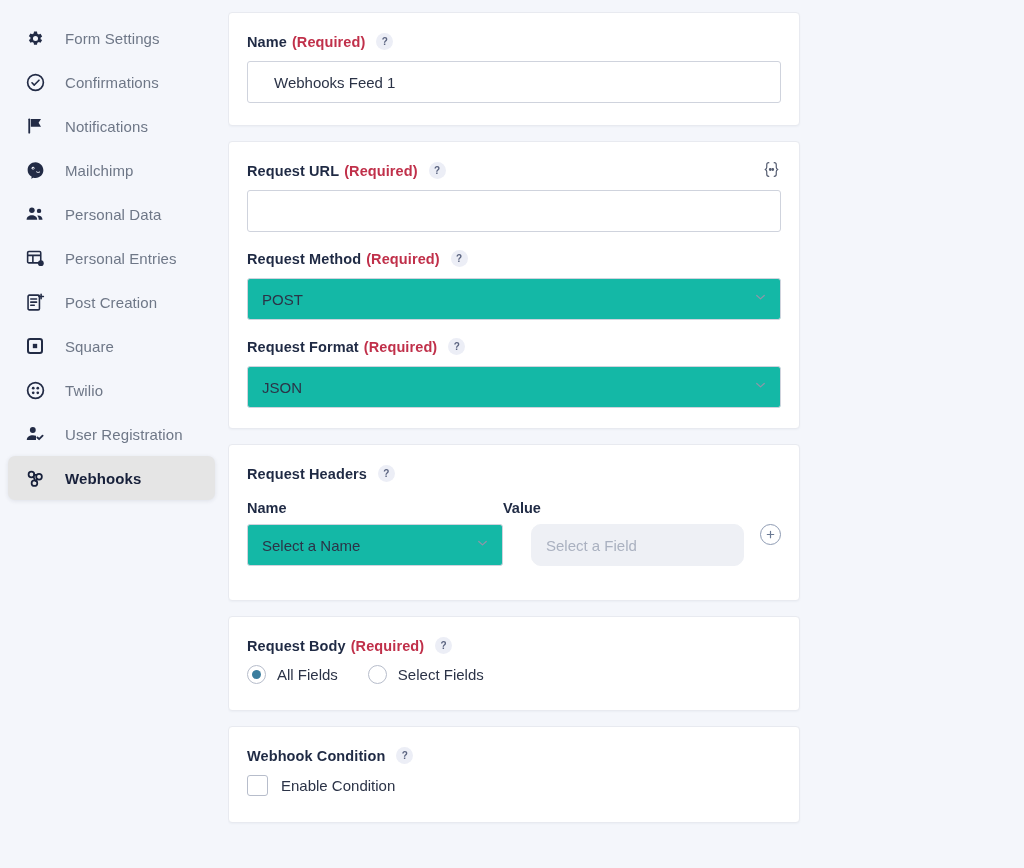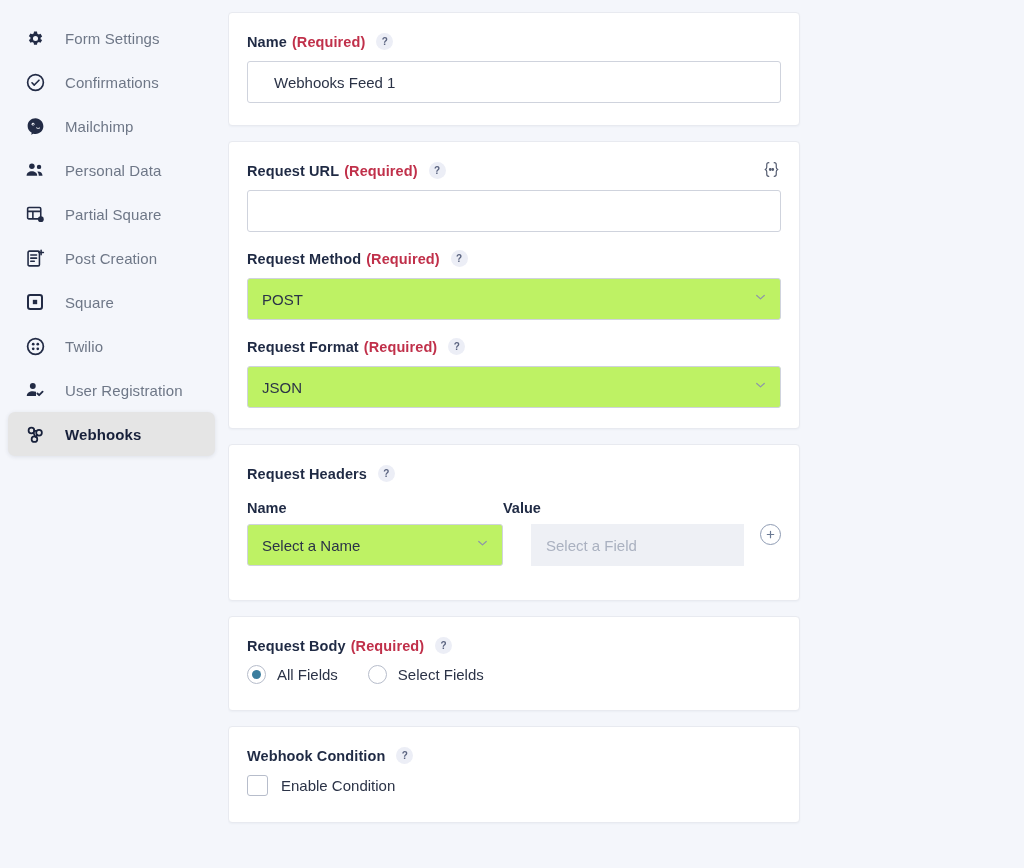--- a/index.html
+++ b/index.html
@@ -138,21 +138,21 @@
   .text-input::placeholder { color: #a7aebd; }
 
   .select-wrap { position: relative; width: 100%; }
   .select-wrap.narrow { width: 256px; }
 
   .select-box {
     width: 100%;
     height: 42px;
     border: 1px solid #cfd3dd;
     border-radius: 3px;
-    background: #bef264;
+    background: #14b8a6;
     font-size: 15px;
     color: #2b3347;
     display: flex;
     align-items: center;
     padding: 0 36px 0 14px;
     cursor: pointer;
   }
   .chev {
     position: absolute;
     right: 13px;
@@ -189,21 +189,21 @@
   .inputs-row {
     display: flex;
     align-items: flex-start;
   }
 
   .disabled-field {
     flex: 1;
     height: 42px;
     background: #eef0f5;
     border: 1px solid #eef0f5;
-    border-radius: 0;
+    border-radius: 10px;
     display: flex;
     align-items: center;
     padding: 4px 14px;
     font-size: 15px;
     color: #aab1c0;
     margin-left: 28px;
   }
 
   .add-btn {
     width: 21px;
@@ -293,20 +293,29 @@
     <div class="nav-item">
       <span class="nav-icon">
         <svg width="21" height="21" viewBox="0 0 24 24" fill="none" stroke="currentColor" stroke-width="1.9">
           <circle cx="12" cy="12" r="9"></circle>
           <path d="M8 12.3l2.6 2.6L16 9.4" stroke-linecap="round" stroke-linejoin="round"></path>
         </svg>
       </span>
       <span class="nav-label">Confirmations</span>
     </div>
 
+    <div class="nav-item">
+      <span class="nav-icon">
+        <svg width="20" height="20" viewBox="0 0 24 24" fill="currentColor">
+          <rect x="4" y="3" width="2.2" height="18" rx="1"></rect>
+          <path d="M7 3.6h12.2l-2.9 4.6 2.9 4.6H7z"></path>
+        </svg>
+      </span>
+      <span class="nav-label">Notifications</span>
+    </div>
 
     <div class="nav-item">
       <span class="nav-icon">
         <svg width="21" height="21" viewBox="0 0 24 24" fill="currentColor">
           <path d="M12 2.6C6.9 2.6 3 6.3 3 11.3c0 3.4 1.8 6.3 4.7 7.8l-.7 2.3 2.5-1.2c.8.2 1.6.3 2.5.3 5.1 0 9-3.7 9-8.7S17.1 2.6 12 2.6z"></path>
           <circle cx="9.2" cy="9.3" r="1.6" fill="#f4f6fb"></circle>
           <circle cx="9.4" cy="9.5" r=".7"></circle>
           <path d="M13.2 13.6c1.1.9 2.6.9 3.6.1" stroke="#f4f6fb" stroke-width="1.1" fill="none" stroke-linecap="round"></path>
         </svg>
       </span>
@@ -326,21 +335,21 @@
     </div>
 
     <div class="nav-item">
       <span class="nav-icon">
         <svg width="21" height="21" viewBox="0 0 24 24" fill="none" stroke="currentColor" stroke-width="1.8">
           <rect x="3" y="4" width="15" height="13" rx="1.4"></rect>
           <path d="M3 8.4h15M9 8.4V17"></path>
           <circle cx="18.1" cy="17.3" r="3.3" fill="currentColor" stroke="none"></circle>
         </svg>
       </span>
-      <span class="nav-label">Partial Square</span>
+      <span class="nav-label">Personal Entries</span>
     </div>
 
     <div class="nav-item">
       <span class="nav-icon">
         <svg width="21" height="21" viewBox="0 0 24 24" fill="none" stroke="currentColor" stroke-width="1.8">
           <rect x="3.5" y="3.6" width="13" height="16.8" rx="1.4"></rect>
           <path d="M6.6 8h6.6M6.6 11.6h6.6M6.6 15.2h4" stroke-linecap="round"></path>
           <path d="M18.4 2.6v5.2M15.8 5.2H21" stroke-linecap="round"></path>
         </svg>
       </span>

